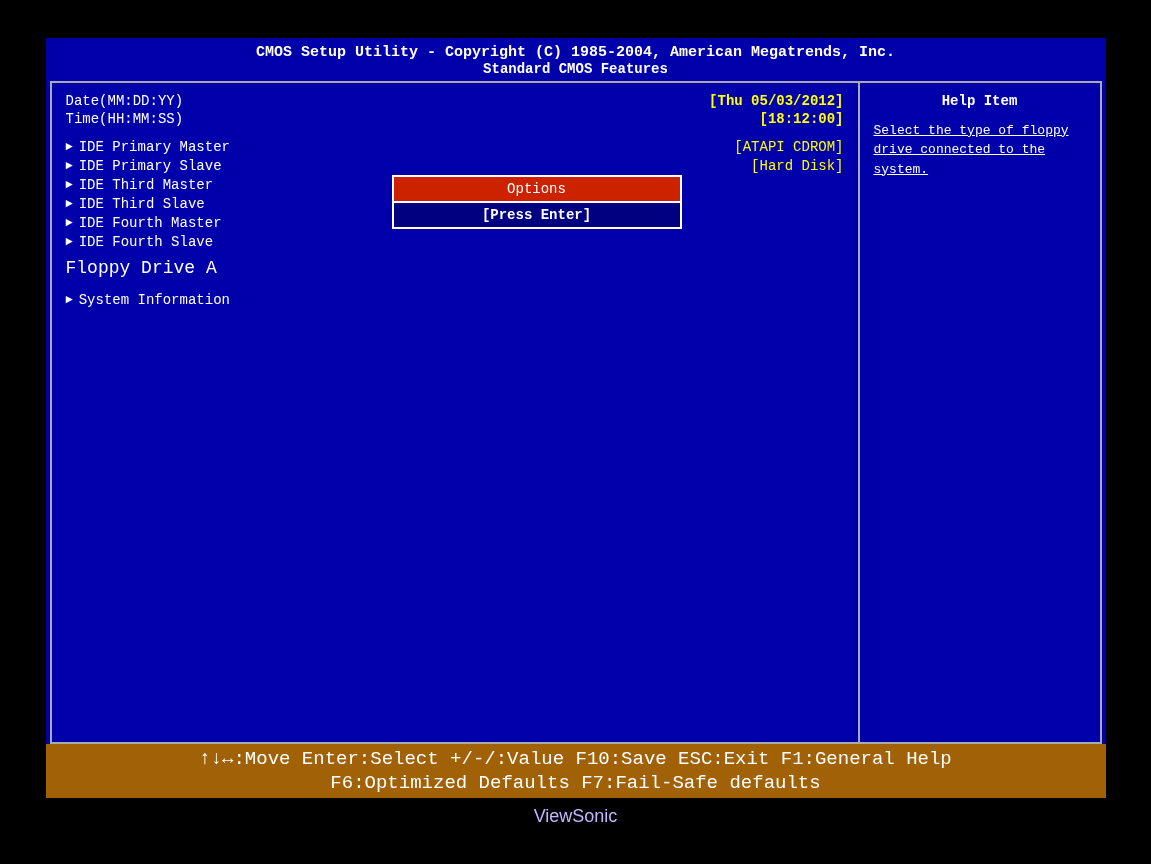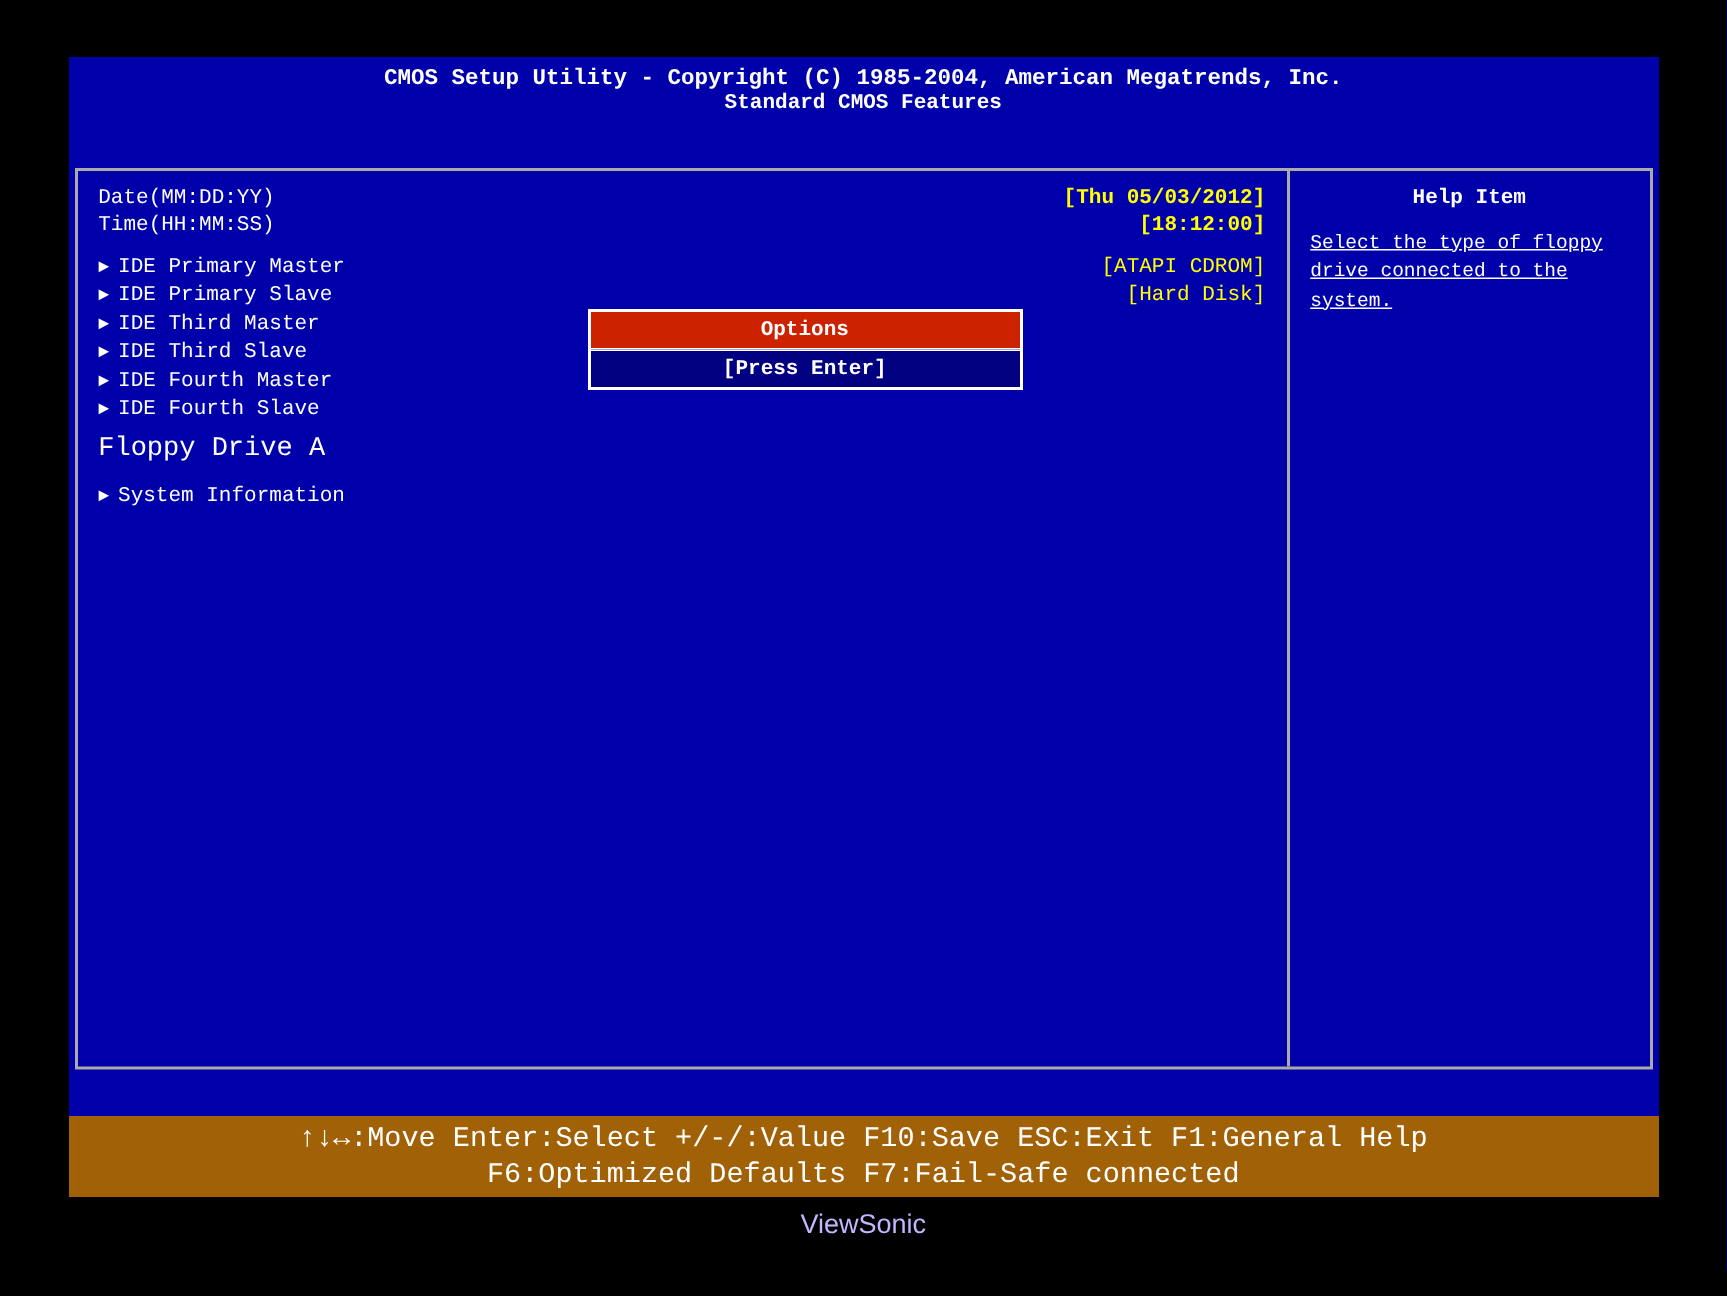--- a/index.html
+++ b/index.html
@@ -26,21 +26,20 @@
     }
 
     .bios-screen {
       width: 1060px;
       height: 760px;
       background: #0000aa;
       color: #fff;
       display: flex;
       flex-direction: column;
       position: relative;
-      gap: 31px;
     }
 
     
     .header-bar {
       background: #0000aa;
       text-align: center;
       padding: 6px 0 4px 0;
       font-size: 15px;
       color: #fff;
       font-weight: bold;
@@ -172,21 +171,21 @@
       width: 290px;
       background: #cc2200;
       border: 2px solid #fff;
       z-index: 10;
     }
 
     .options-title {
       text-align: center;
       font-size: 14px;
       color: #fff;
-      font-weight: bold;
+      font-weight: normal;
       padding: 4px 0;
       background: #cc2200;
       border-bottom: 1px solid #fff;
     }
 
     .options-list {
       padding: 4px 14px 8px 14px;
     }
 
     .option-item {
@@ -327,19 +326,19 @@
 
       <div class="right-panel">
         <div class="help-title">Help Item</div>
         <div class="help-text">Select the type of floppy drive connected to the system.</div>
       </div>
 
     </div>
 
     <div class="footer-bar">
       <div class="footer-row1">↑↓↔:Move   Enter:Select   +/-/:Value   F10:Save   ESC:Exit   F1:General Help</div>
-      <div>F6:Optimized Defaults                  F7:Fail-Safe connected</div>
+      <div>F6:Optimized Defaults                  F7:Fail-Safe defaults</div>
     </div>
 
   </div>
 
   <div class="brand-bar">ViewSonic</div>
 </div>
 
 </body></html>

